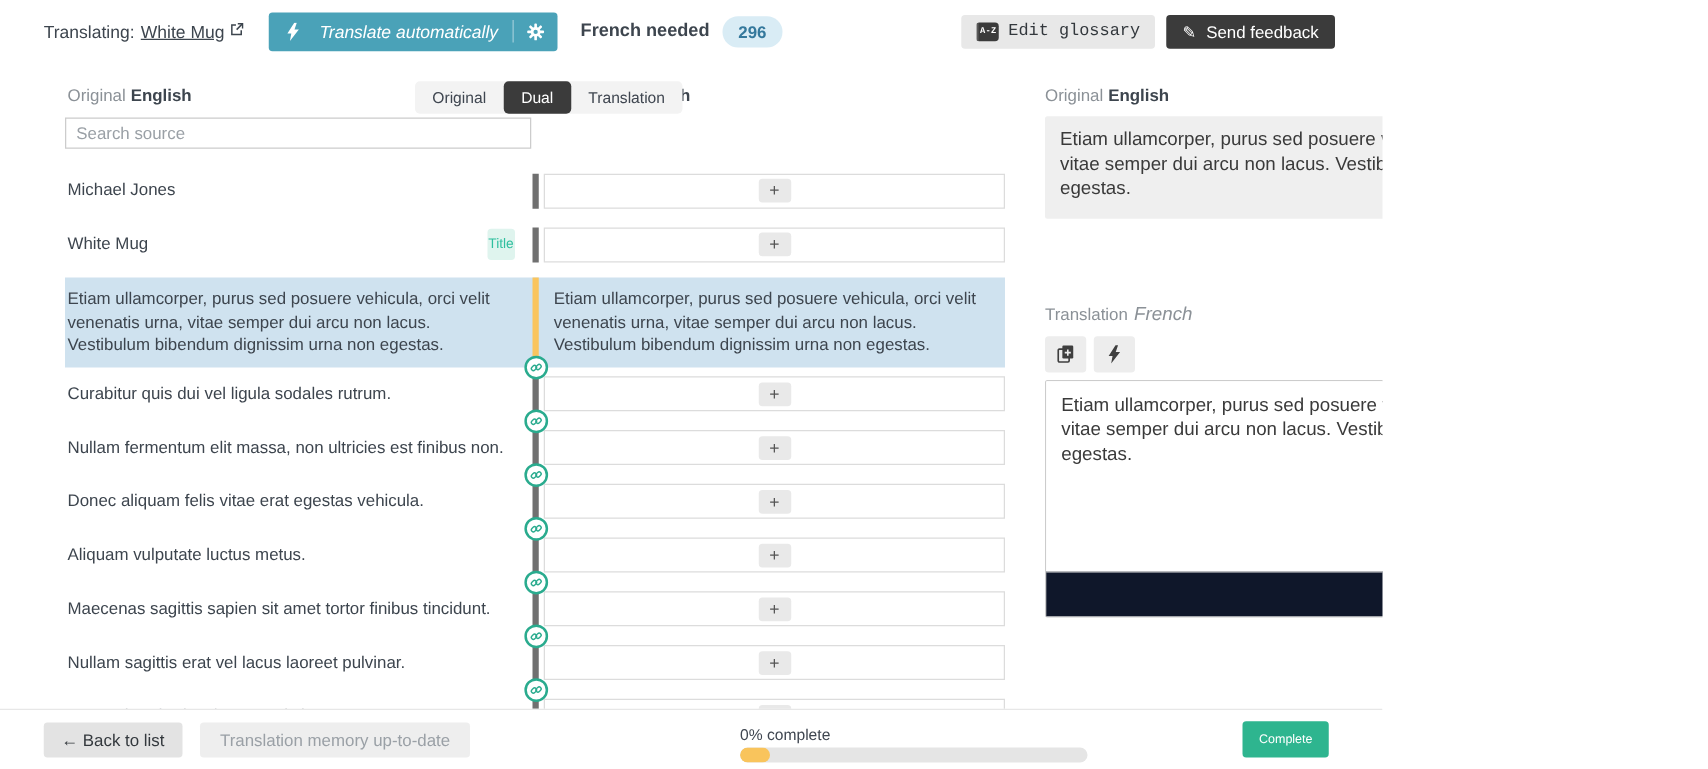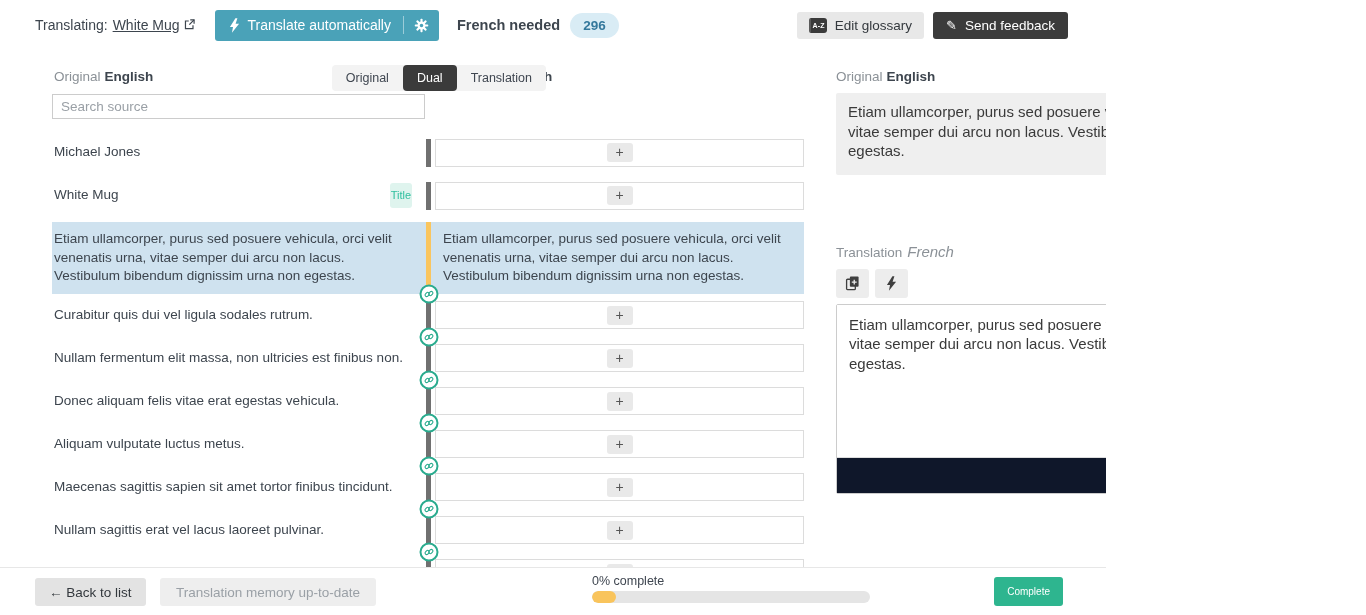--- a/index.html
+++ b/index.html
@@ -6,26 +6,26 @@
   html,body { background:#fff; }
   body { font-family:"Liberation Sans", sans-serif; color:#3d454e; }
   .app { position:relative; width:1106px; height:615px; overflow:hidden; background:#fff; }
 
   
   .topbar { position:absolute; left:0; top:0; right:0; height:50px; display:flex; align-items:center; padding:0 38px 0 35px; background:#fff; }
   .tb-label { font-size:14px; color:#3d454e; }
   .doc-link { font-size:14px; color:#3d454e; text-decoration:underline; margin-left:5px; cursor:pointer; }
   .ext-icon { margin-left:4px; display:inline-block; vertical-align:-1px; }
   .btn-translate { margin-left:20px; height:31px; background:#4aa2b8; border:none; border-radius:3px; color:#fff; font-size:14px; display:inline-flex; align-items:center; padding:0 10px 0 14px; cursor:pointer; font-family:inherit; }
-  .btn-translate .lbl { margin:0 12px 0 8px; }
+  .btn-translate .lbl { margin:0 12px 0 16px;font-style:italic; }
   .btn-translate .vsep { width:1px; height:18px; background:rgba(255,255,255,.45); margin-right:10px; }
   .credits-label { margin-left:18px; font-size:14.5px; font-weight:bold; color:#3d454e; }
   .credits-badge { margin-left:10px; background:#d9ecf5; color:#34789c; font-weight:bold; font-size:13.5px; padding:5px 13px; border-radius:14px; }
   .tb-spacer { flex:1; }
-  .btn-gray { height:27px; background:#e8e8e8; border:none; border-radius:3px; color:#33383d; font-size:13.5px; display:inline-flex; align-items:center; gap:8px; padding:0 12px; cursor:pointer; font-family:Liberation Sans, sans-serif;justify-content:space-between; }
+  .btn-gray { height:27px; background:#e8e8e8; border:none; border-radius:3px; color:#33383d; font-size:13.5px; display:inline-flex; align-items:center; gap:8px; padding:0 12px; cursor:pointer; font-family:Liberation Mono, monospace;justify-content:space-between; }
   .btn-darkfb { height:27px; background:#3b3b3b; border:none; border-radius:3px; color:#fff; font-size:13.5px; display:inline-flex; align-items:center; gap:8px; padding:0 13px; margin-left:9px; cursor:pointer; font-family:inherit; }
   .book-icon { width:18px; height:15px; background:#3b3b3b; border-radius:2px 3px 3px 2px; color:#fff; font-size:7px; font-weight:bold; display:inline-flex; align-items:center; justify-content:center; border-left:2px solid #5a5a5a; letter-spacing:.2px; }
   .book-icon.faded { background:#ccd1d5; border-left-color:#dde1e4; color:#fff; }
   .pencil { font-size:13px; line-height:1; }
 
   
   .popover { position:absolute; left:152px; top:51px; width:291px; background:#fff; border-radius:4px; box-shadow:0 1px 7px rgba(0,0,0,.3); z-index:20; padding:15px 18px 20px; text-align:center; }
   .popover .arrow { position:absolute; top:-9px; left:134px; width:0; height:0; border-left:10px solid transparent; border-right:10px solid transparent; border-bottom:10px solid #fff; }
   .popover p { font-size:13.5px; line-height:17px; color:#3d454e; }
   .btn-teal { margin-top:11px; background:#4aa2b8; border:none; border-radius:3px; color:#fff; font-size:13.5px; padding:8px 15px; cursor:pointer; font-family:inherit; }
@@ -74,21 +74,21 @@
   .editor { margin-top:6px; border:1px solid #ccc; border-radius:2px; }
   .editor textarea { display:block; width:100%; height:152px; border:none; outline:none; resize:none; padding:10px 12px; font-size:15px; line-height:19.5px; color:#3a3a3a; font-family:"Liberation Sans", sans-serif; }
   .editor-foot { height:36px; background:#0f172a; border-top:1px solid #ddd; display:flex; align-items:center; justify-content:flex-end; gap:16px; padding-right:14px; }
   .spell-icon { display:inline-flex; flex-direction:column; align-items:center; color:#d65745; cursor:pointer; }
   .spell-icon .abc { font-size:7.5px; font-weight:bold; letter-spacing:.3px; line-height:8px; }
 
   
   .bottombar { position:absolute; left:0; right:0; bottom:0; height:48px; background:#fff; border-top:1px solid #e7e7e7; z-index:30; }
   .btn-back { position:absolute; left:35px; top:10px; height:28px; background:#e3e3e3; border:none; border-radius:3px; font-size:13.5px; color:#33383d; padding:0 14px; cursor:pointer; font-family:inherit; }
   .btn-memory { position:absolute; left:160px; top:10px; height:28px; background:#eeeeee; border:none; border-radius:3px; font-size:13.5px; color:#9aa0a6; padding:0 16px; font-family:inherit; }
-  .progress-wrap { position:absolute; left:592px; top:6px; width:278px; }
+  .progress-wrap { position:absolute; left:592px; top:13px; width:278px; }
   .progress-label { font-size:12.5px; color:#3f4650; }
   .progress-track { margin-top:3px; height:12px; border-radius:7px; background:#e5e5e5; overflow:hidden; position:relative; }
   .progress-fill { position:absolute; left:0; top:0; bottom:0; width:24px; border-radius:7px; background:#f9c45c; }
   .btn-complete { position:absolute; right:43px; top:9px; height:29px; background:#2eb58f; border:none; border-radius:3px; color:#fff; font-size:10px; padding:0 13px; cursor:pointer; font-family:inherit; }
 </style>
 </head>
 <body>
 
 <div class="app">
 

